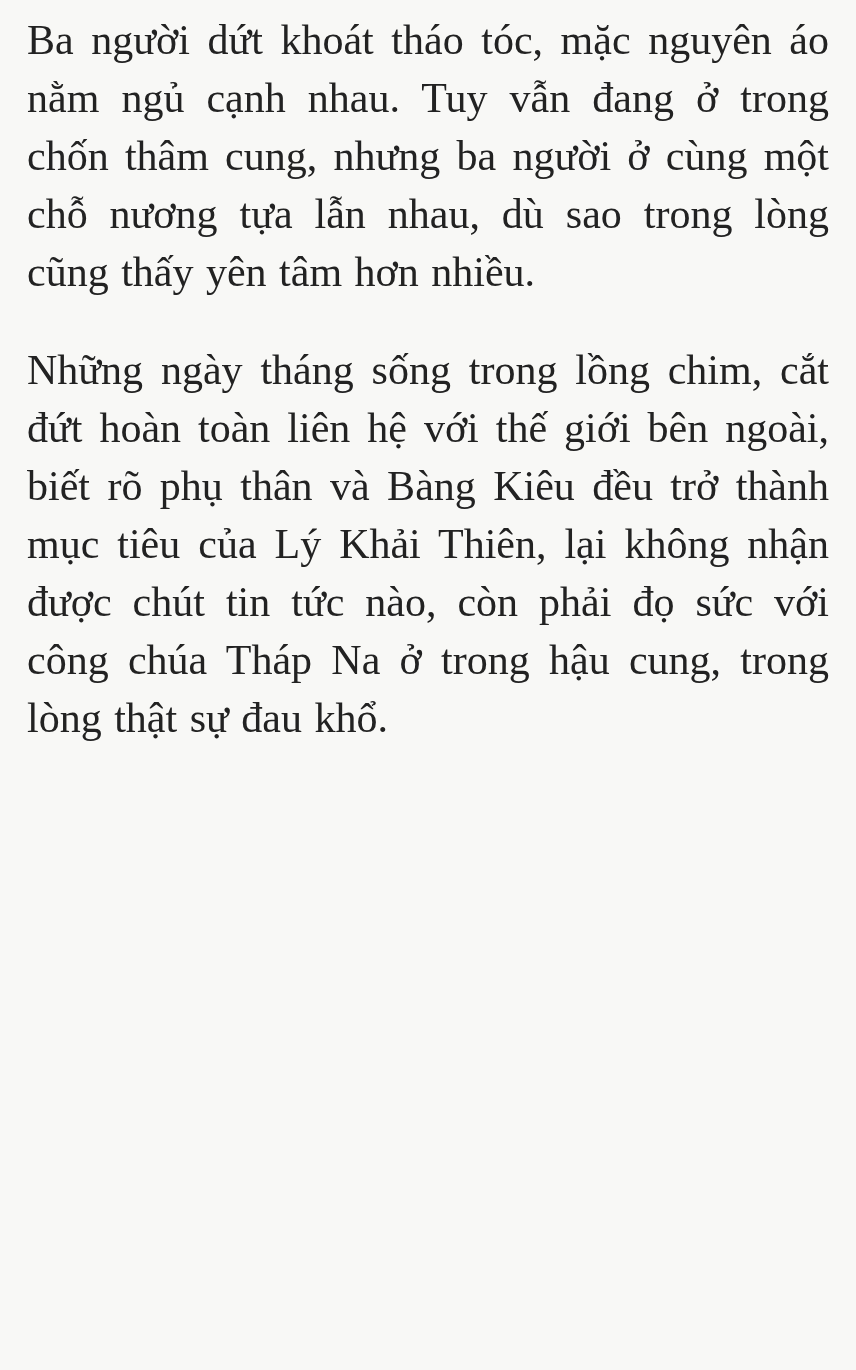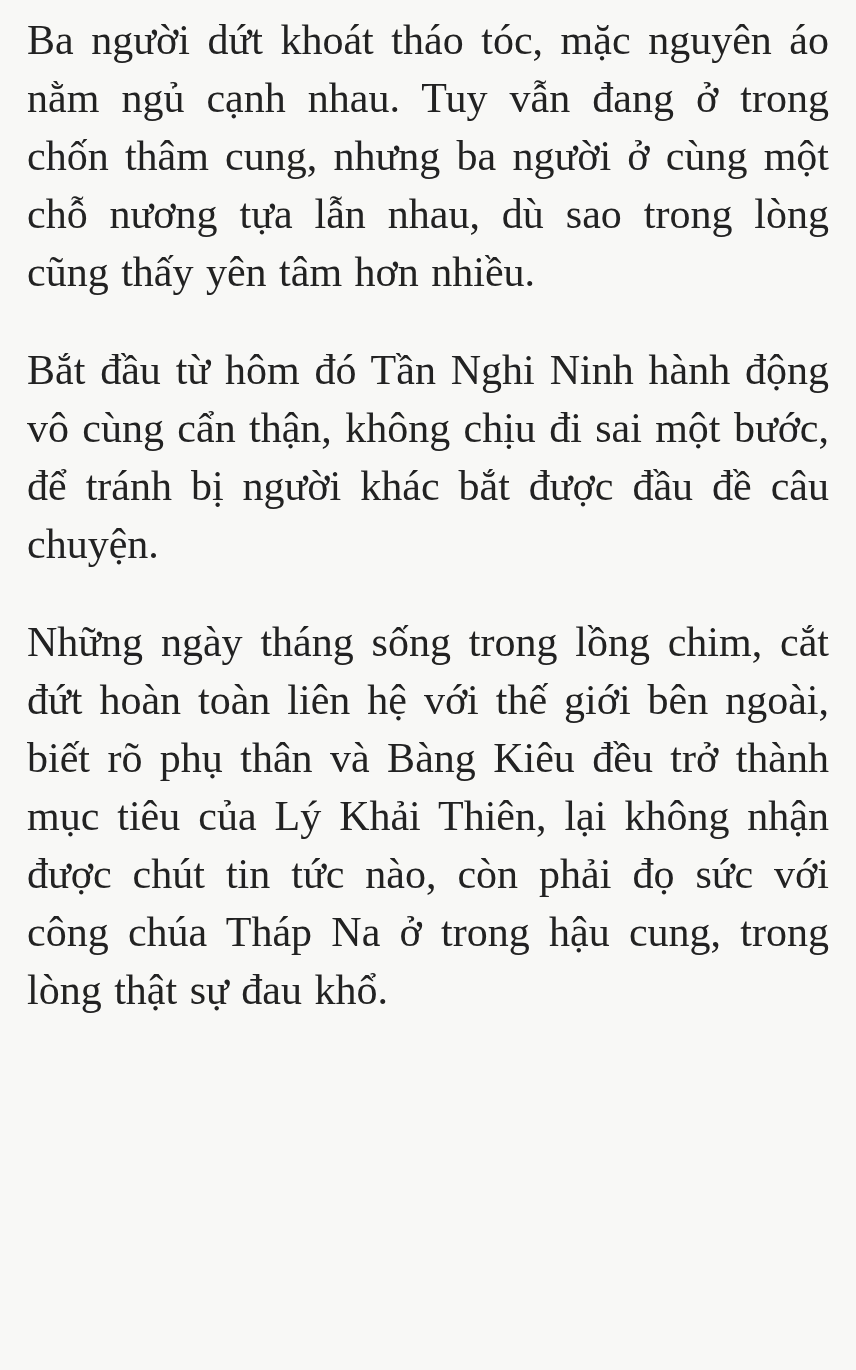--- a/index.html
+++ b/index.html
@@ -33,15 +33,14 @@
   }
   .para:last-child {
     margin-bottom: 0;
   }
 </style>
 </head>
 <body>
 
 <div class="reader-page">
   <p class="para">Ba người dứt khoát tháo tóc, mặc nguyên áo nằm ngủ cạnh nhau. Tuy vẫn đang ở trong chốn thâm cung, nhưng ba người ở cùng một chỗ nương tựa lẫn nhau, dù sao trong lòng cũng thấy yên tâm hơn nhiều.</p>
-  <p class="para">Bắt đầu từ hôm đó Tần Nghi Ninh hành động vô cùng cẩn thận, không chịu đi sai một bước, để tránh bị người khác bắt được đầu đề câu chuyện.</p>
   <p class="para">Những ngày tháng sống trong lồng chim, cắt đứt hoàn toàn liên hệ với thế giới bên ngoài, biết rõ phụ thân và Bàng Kiêu đều trở thành mục tiêu của Lý Khải Thiên, lại không nhận được chút tin tức nào, còn phải đọ sức với công chúa Tháp Na ở trong hậu cung, trong lòng thật sự đau khổ.</p>
 </div>
 
 </body></html>

